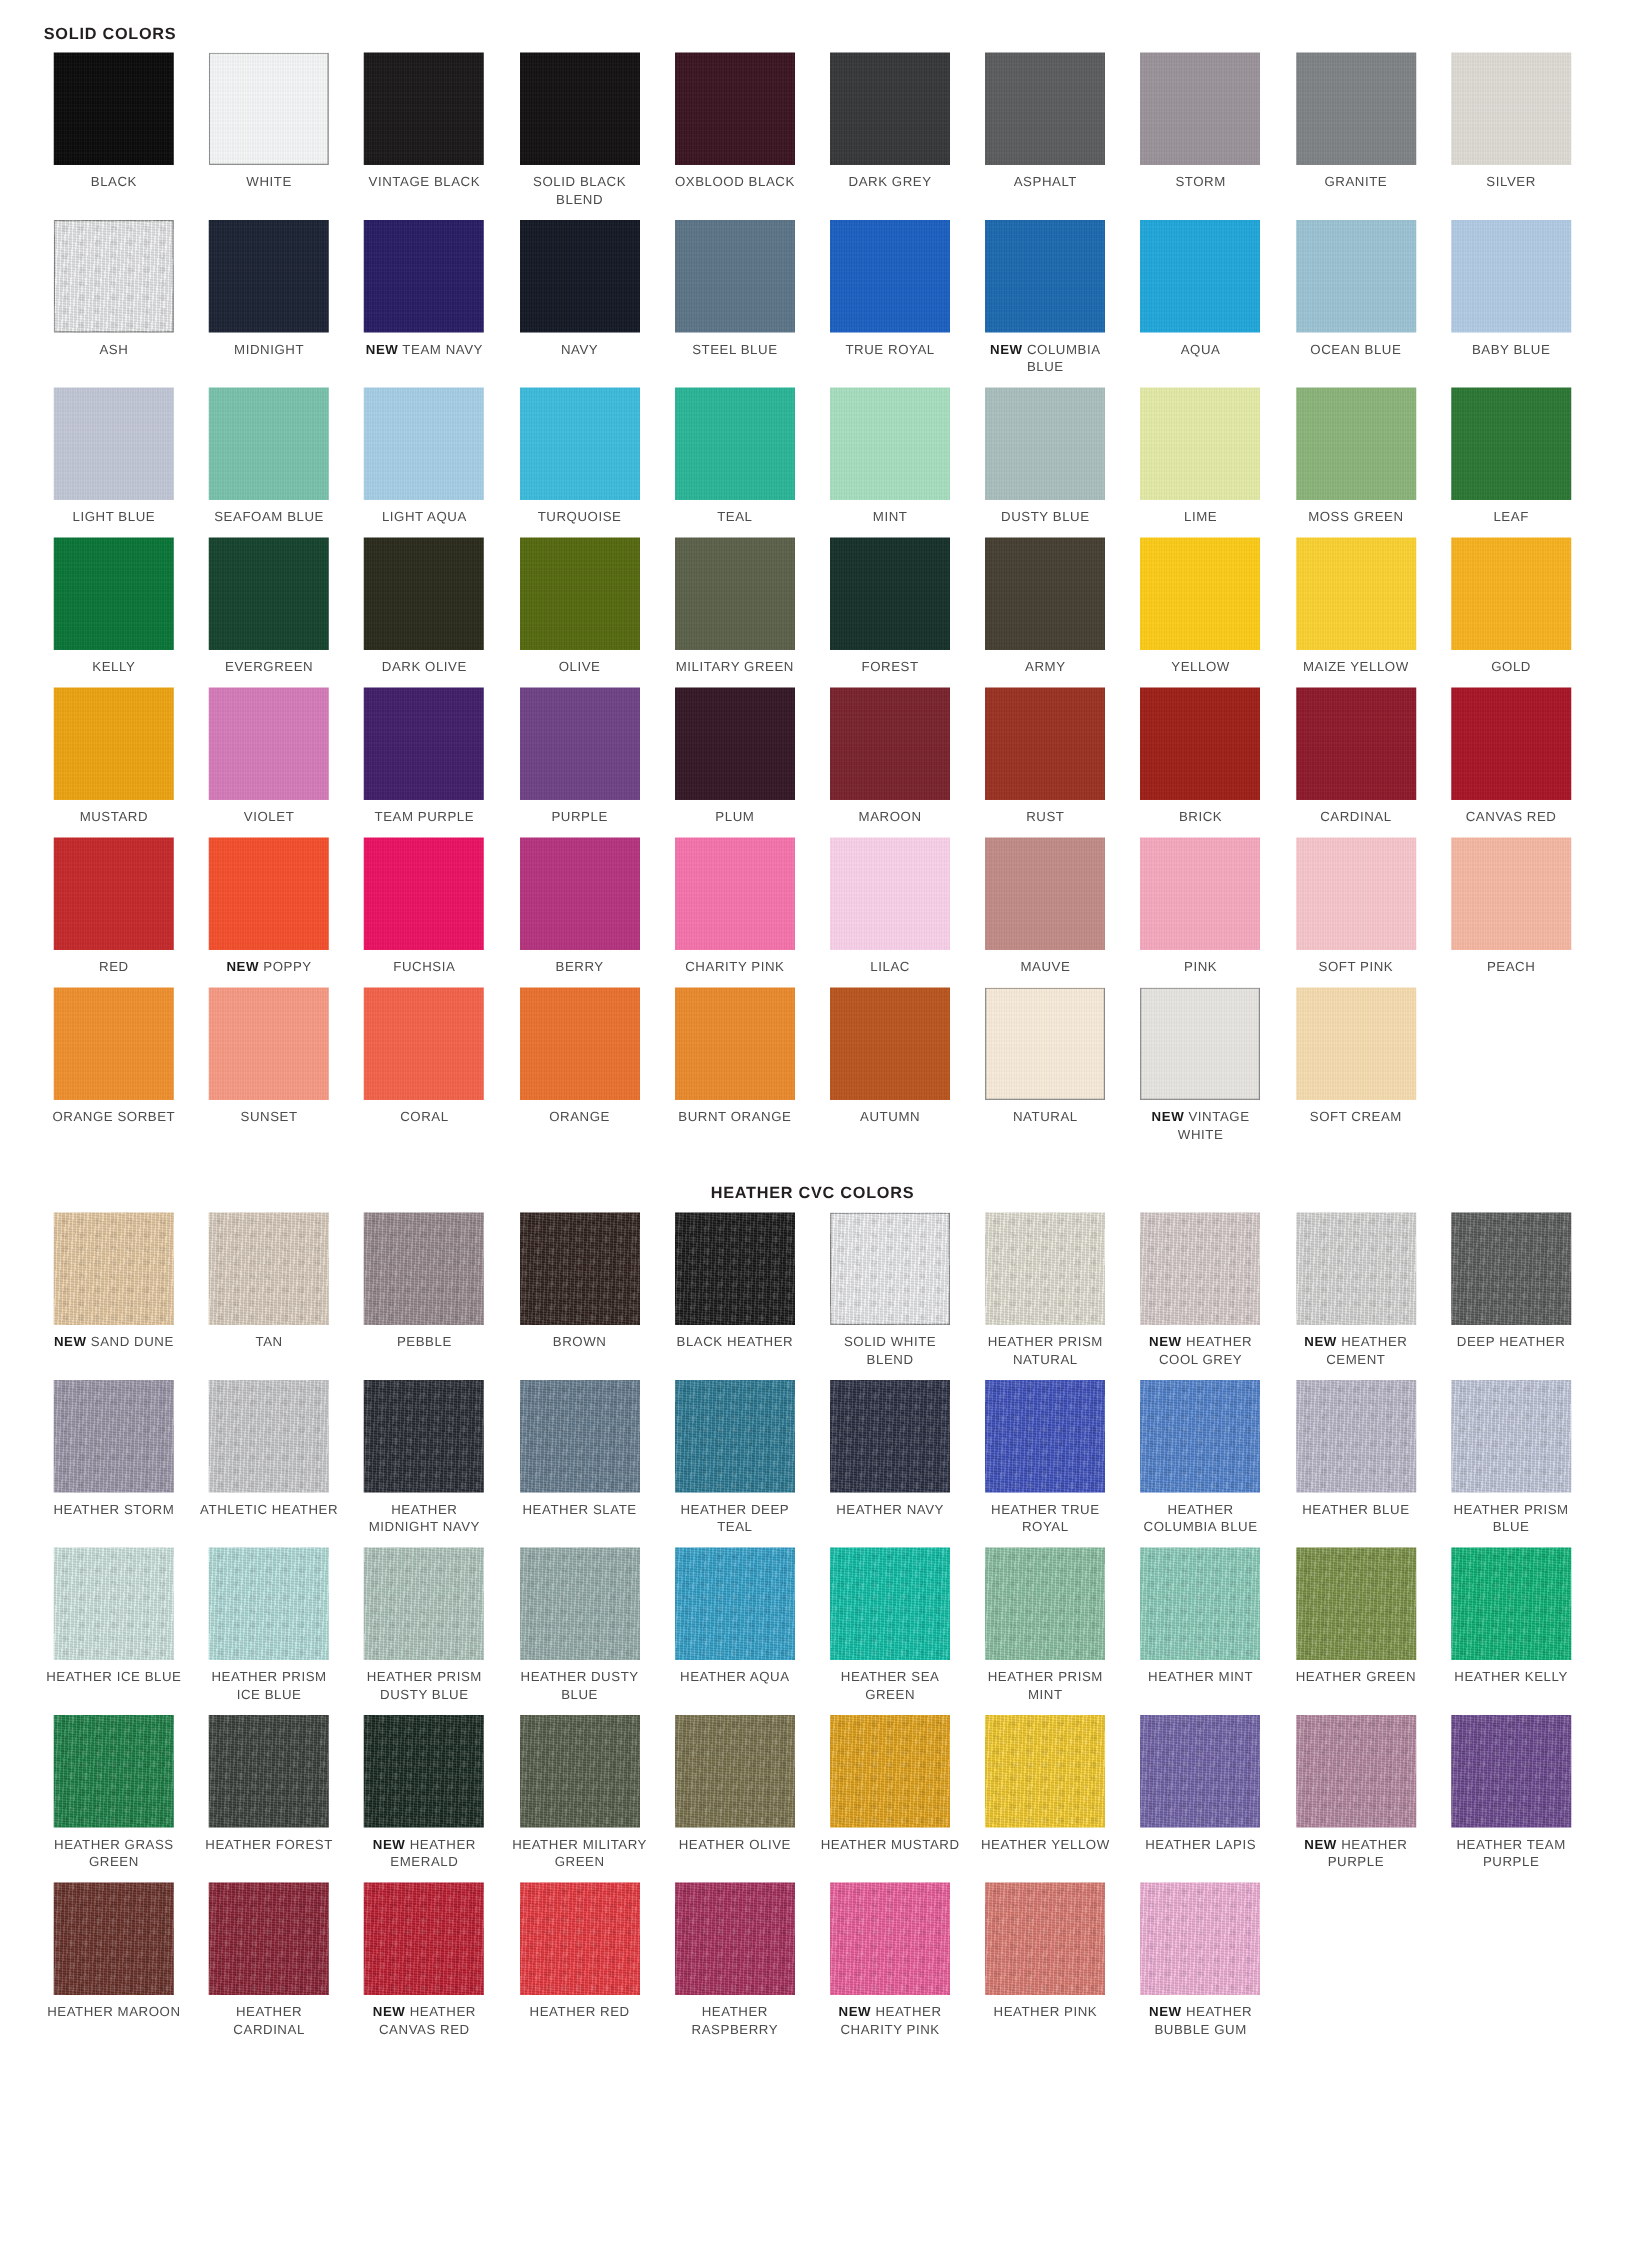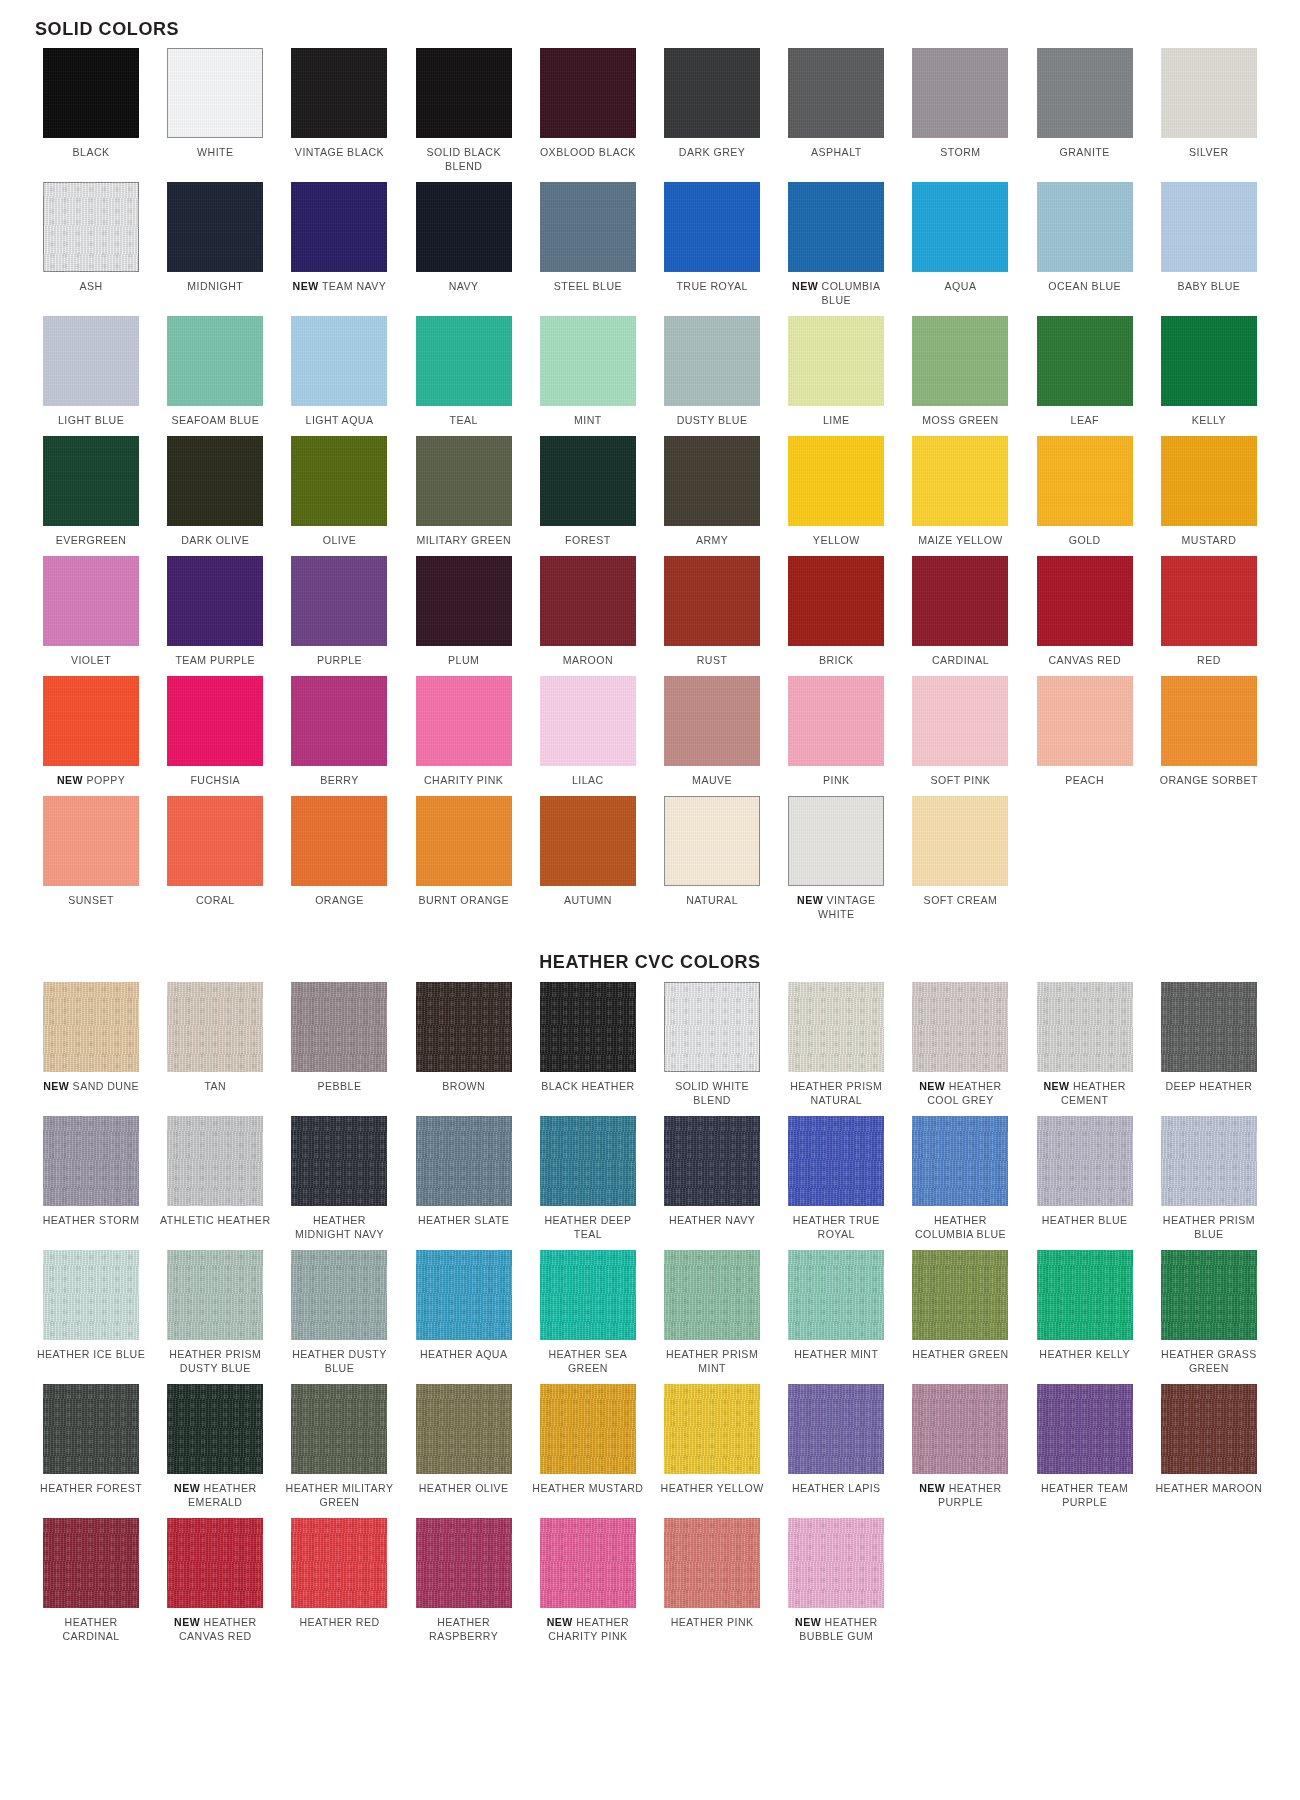--- a/index.html
+++ b/index.html
@@ -15,21 +15,21 @@
     overflow: hidden;
   }
   .page {
     width: 1300px;
     height: 1800px;
     position: relative;
     box-sizing: border-box;
     padding: 0 35px;
   }
   .section-title {
-    font-size: 18px;
+    font-size: 13px;
     font-weight: bold;
     letter-spacing: 0.6px;
     color: #231f20;
     margin: 0;
     padding: 0;
   }
   .section-title.left {
     text-align: left;
     padding-top: 19px;
     padding-bottom: 8px;
@@ -187,20 +187,24 @@
         </div>
         <div class="cell">
           <div class="swatch" style="background: rgb(121, 194, 171);"></div>
           <div class="label"><span>SEAFOAM BLUE</span></div>
         </div>
         <div class="cell">
           <div class="swatch" style="background: rgb(166, 207, 229);"></div>
           <div class="label"><span>LIGHT AQUA</span></div>
         </div>
         <div class="cell">
+          <div class="swatch" style="background: rgb(61, 187, 219);"></div>
+          <div class="label"><span>TURQUOISE</span></div>
+        </div>
+        <div class="cell">
           <div class="swatch" style="background: rgb(43, 181, 151);"></div>
           <div class="label"><span>TEAL</span></div>
         </div>
         <div class="cell">
           <div class="swatch" style="background: rgb(166, 221, 191);"></div>
           <div class="label"><span>MINT</span></div>
         </div>
         <div class="cell">
           <div class="swatch" style="background: rgb(169, 191, 189);"></div>
           <div class="label"><span>DUSTY BLUE</span></div>
@@ -452,20 +456,24 @@
           <div class="swatch heather" style="background: rgb(194, 191, 208);"></div>
           <div class="label"><span>HEATHER BLUE</span></div>
         </div>
         <div class="cell">
           <div class="swatch heather" style="background: rgb(199, 205, 224);"></div>
           <div class="label"><span>HEATHER PRISM BLUE</span></div>
         </div>
         <div class="cell">
           <div class="swatch heather" style="background: rgb(211, 233, 228);"></div>
           <div class="label"><span>HEATHER ICE BLUE</span></div>
+        </div>
+        <div class="cell">
+          <div class="swatch heather" style="background: rgb(183, 227, 224);"></div>
+          <div class="label"><span>HEATHER PRISM ICE BLUE</span></div>
         </div>
         <div class="cell">
           <div class="swatch heather" style="background: rgb(181, 203, 194);"></div>
           <div class="label"><span>HEATHER PRISM DUSTY BLUE</span></div>
         </div>
         <div class="cell">
           <div class="swatch heather" style="background: rgb(155, 178, 176);"></div>
           <div class="label"><span>HEATHER DUSTY BLUE</span></div>
         </div>
         <div class="cell">

